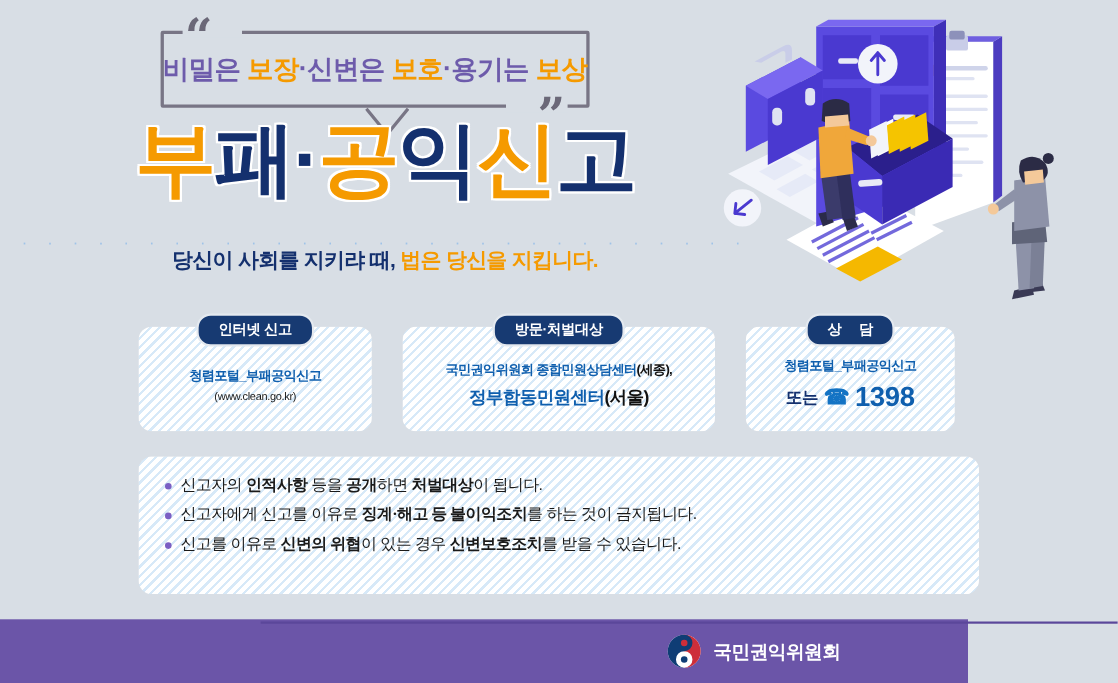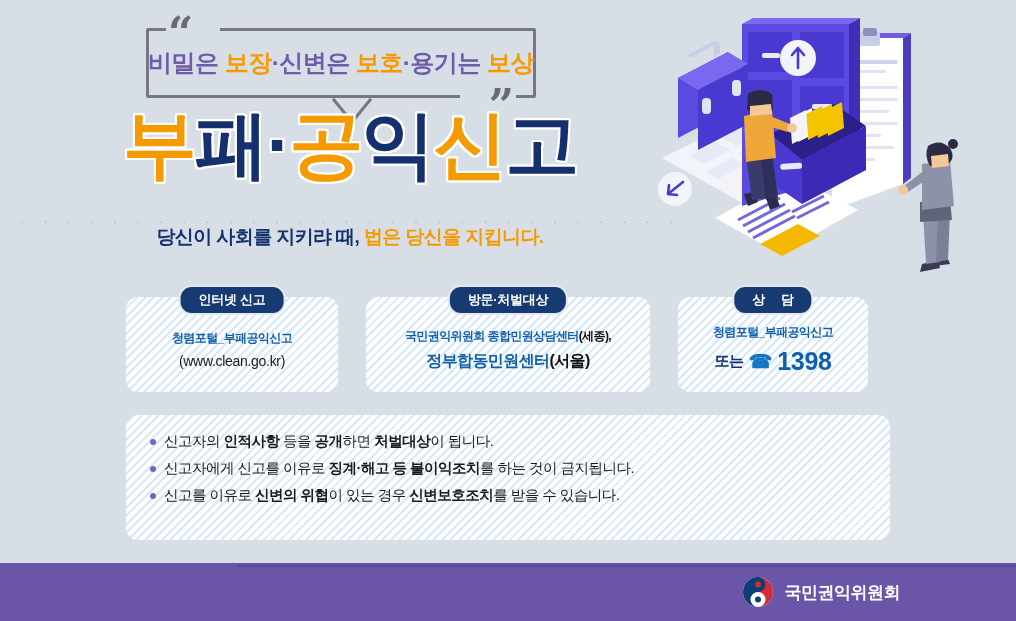--- a/index.html
+++ b/index.html
@@ -103,21 +103,21 @@
     position:absolute; left:0; right:0; top:0; bottom:0;
     display:flex; flex-direction:column; align-items:center; justify-content:center;
     gap:6px; padding:18px 8px 8px;
   }
   .card-line-1 {
     font-size:12px; font-weight:bold; color:#0f5fae; letter-spacing:-.6px;
     white-space:nowrap;
   }
   .card-line-1 .blk { color:#111; }
   .card-line-2 {
-    font-size:14px; color:#1a1a1a; letter-spacing:-.3px; white-space:nowrap;
+    font-size:10px; color:#1a1a1a; letter-spacing:-.3px; white-space:nowrap;
   }
   .card-line-2.blue { font-size:16px; font-weight:bold; color:#0f5fae; letter-spacing:-.6px; }
   .card-line-2.blue .blk { color:#111; font-weight:bold; }
   .tel-line {
     font-size:15px; font-weight:bold; color:#14306e; letter-spacing:-.3px;
     display:flex; align-items:center; gap:5px; white-space:nowrap;
   }
   .tel-glyph { color:#1373c4; font-size:19px; line-height:1; }
   .tel-num { color:#0f5fae; font-size:25px; }
 
@@ -128,25 +128,25 @@
   .notice-inner { padding:16px 0 0 24px; }
   .n-item {
     display:flex; align-items:flex-start; gap:8px;
     font-size:14.5px; color:#1a1a1a; letter-spacing:-.5px;
     line-height:1.45; margin-bottom:6px; white-space:nowrap;
   }
   .n-dot {
     width:6px; height:6px; border-radius:50%;
     background:#7b5fc4; margin-top:8px; flex:none;
   }
-  .n-item b { font-weight:bold; }
+  .n-item b { font-weight:bold;font-family:Liberation Serif, serif; }
 
   
   .footer {
-    position:absolute; left:0; bottom:0; width:1016px; height:58px;
+    position:absolute; left:0; bottom:0; width:880px; height:58px;
     background:#6b55a8;
   }
   .footer-rule {
     position:absolute; left:237px; top:2px; width:779px; height:2px;
     background:#5b479a;
   }
   .brand {
     position:absolute; right:116px; top:50%; transform:translateY(-50%);
     display:flex; align-items:center; gap:11px;
   }

